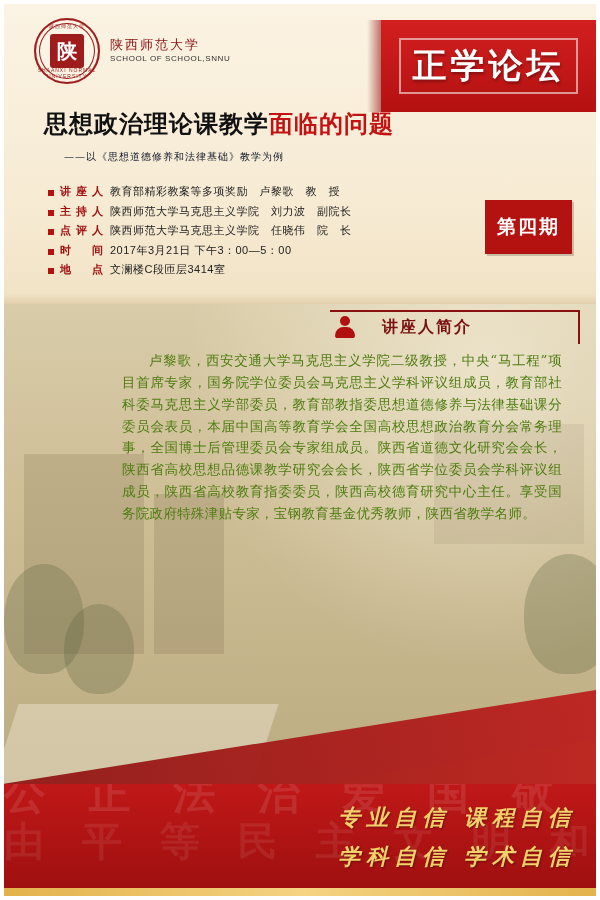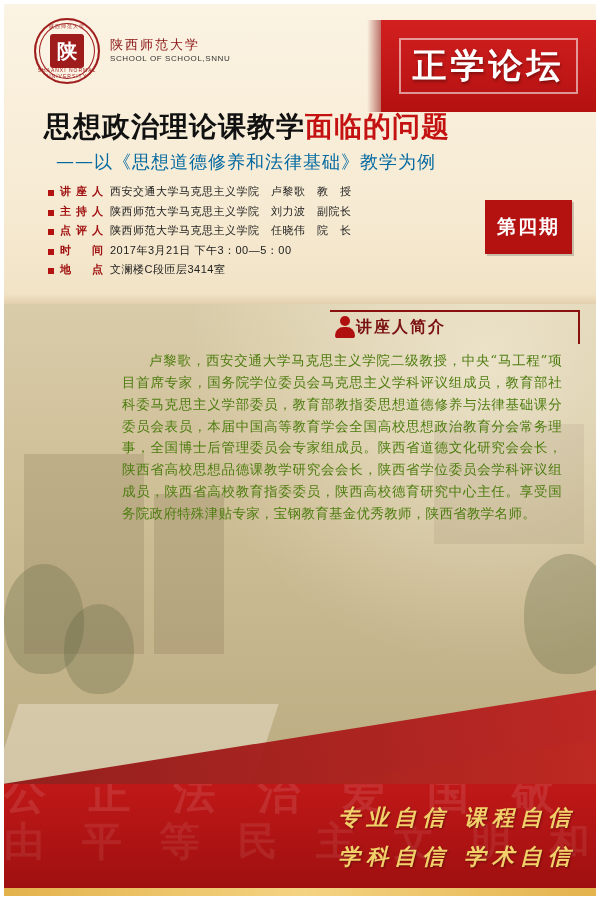--- a/index.html
+++ b/index.html
@@ -69,27 +69,27 @@
     text-shadow:1px 2px 3px rgba(0,0,0,.35);
   }
   .red-flag:after{
     content:"";position:absolute;left:-14px;top:0;width:14px;height:92px;
     background:linear-gradient(90deg,rgba(0,0,0,0) 0%,rgba(140,10,10,.55) 100%);
   }
 
   
   .headline{
     position:absolute;left:40px;top:104px;width:520px;
-    font-size:28px;font-weight:bold;letter-spacing:1px;color:#111;
+    font-size:24px;font-weight:bold;letter-spacing:1px;color:#111;
     font-family:"DejaVu Serif",serif;
   }
   .headline .hl-red{color:#c41212;}
   .subline{
-    position:absolute;left:52px;top:146px;width:500px;
-    font-size:18px;color:#0369a1;letter-spacing:1px;font-family:"DejaVu Serif",serif;
+    position:absolute;left:60px;top:146px;width:500px;
+    font-size:10px;color:#0f172a;letter-spacing:1px;font-family:"DejaVu Serif",serif;
   }
 
   
   .info{
     position:absolute;left:44px;top:182px;width:420px;
     font-size:11px;color:#222;line-height:1.05;
   }
   .info-row{display:flex;align-items:flex-start;margin-bottom:8px;}
   .bullet{
     width:6px;height:6px;background:#b41111;margin-top:4px;margin-right:6px;flex:none;
@@ -135,21 +135,21 @@
   }
   .diag2{
     position:absolute;left:-60px;bottom:-110px;width:760px;height:150px;
     background:linear-gradient(90deg,#e8b34a,#f0c463);
     transform:rotate(-9deg);
     opacity:.9;
   }
 
   
   .intro-head{
-    position:absolute;left:330px;top:312px;display:flex;align-items:center;gap:0;
+    position:absolute;left:330px;top:312px;display:flex;align-items:center;gap:26px;
   }
   .avatar-ico{
     width:22px;height:22px;position:relative;
   }
   .avatar-ico .head{
     position:absolute;left:6px;top:0;width:10px;height:10px;border-radius:50%;background:#b01010;
   }
   .avatar-ico .body{
     position:absolute;left:1px;top:11px;width:20px;height:11px;border-radius:10px 10px 3px 3px;background:#b01010;
   }
@@ -232,21 +232,21 @@
 
   <div class="headline">
     <span>思想政治理论课教学</span><span class="hl-red">面临的问题</span>
   </div>
   <div class="subline">——以《思想道德修养和法律基础》教学为例</div>
 
   <div class="info">
     <div class="info-row">
       <span class="bullet"></span>
       <span class="info-key">讲座人</span>
-      <span class="info-val">西安交通大学马克思主义学院　卢黎歌　教　授</span>
+      <span class="info-val">教育部精彩教案等多项奖励　卢黎歌　教　授</span>
     </div>
     <div class="info-row">
       <span class="bullet"></span>
       <span class="info-key">主持人</span>
       <span class="info-val">陕西师范大学马克思主义学院　刘力波　副院长</span>
     </div>
     <div class="info-row">
       <span class="bullet"></span>
       <span class="info-key">点评人</span>
       <span class="info-val">陕西师范大学马克思主义学院　任晓伟　院　长</span>

